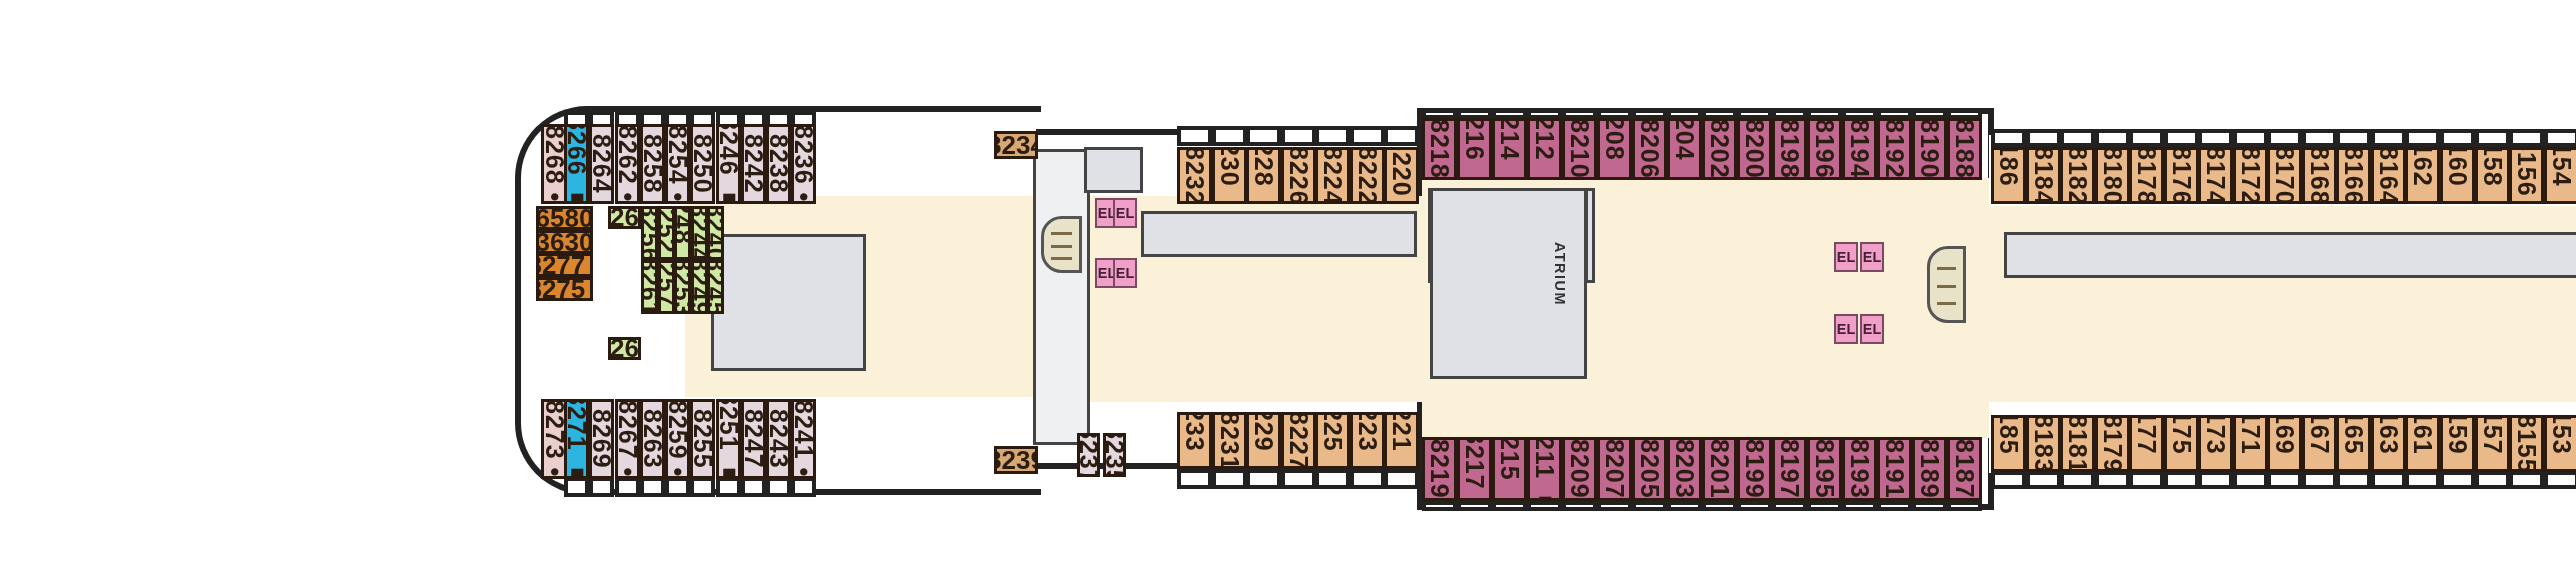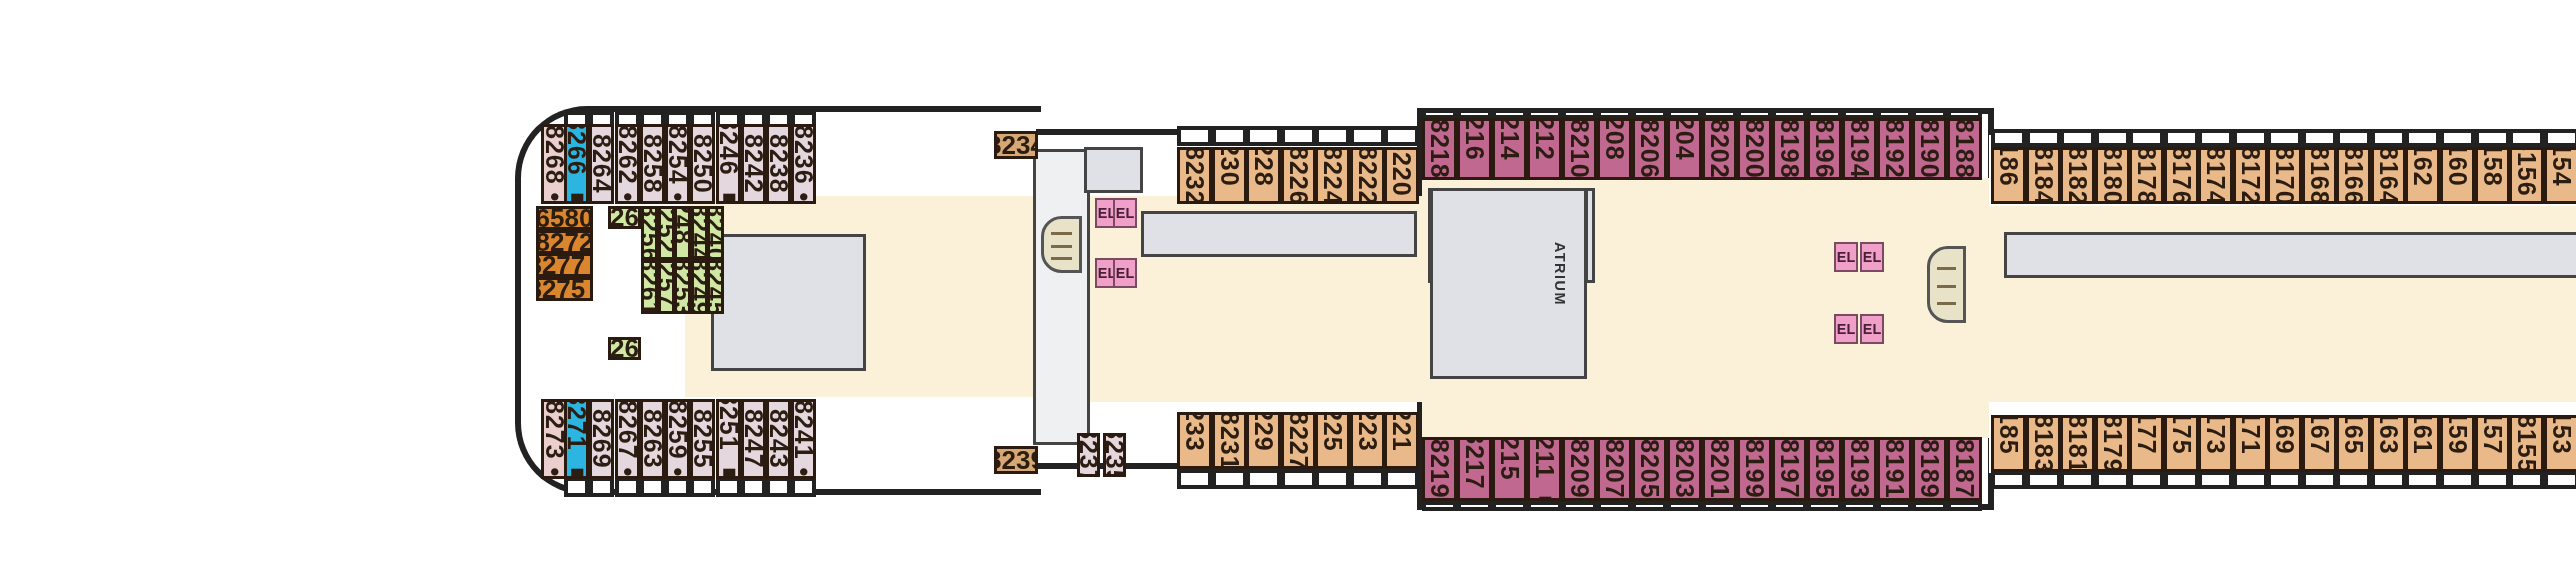--- a/index.html
+++ b/index.html
@@ -153,21 +153,21 @@
     <div class="cabin pinkish" style="left: 541px; top: 124px; width: 26px; height: 80px;">
       <span class="v">8268 •</span>
     </div>
     <div class="cabin pinkish" style="left: 541px; top: 399px; width: 26px; height: 80px;">
       <span class="v">8273 •</span>
     </div>
     <div class="cabin dorange" style="left: 536px; top: 206px; width: 57px; height: 24px;">
       <span class="h">6580</span>
     </div>
     <div class="cabin dorange" style="left: 536px; top: 230px; width: 57px; height: 24px;">
-      <span class="h">8272</span>
+      <span class="h">3630</span>
     </div>
     <div class="cabin dorange" style="left: 536px; top: 253px; width: 57px; height: 24px;">
       <span class="h">8277 •</span>
     </div>
     <div class="cabin dorange" style="left: 536px; top: 277px; width: 57px; height: 24px;">
       <span class="h">8275 •</span>
     </div>
     <div class="cabin green" style="left: 608px; top: 206px; width: 33px; height: 23px;">
       <span class="h">8260</span>
     </div>

